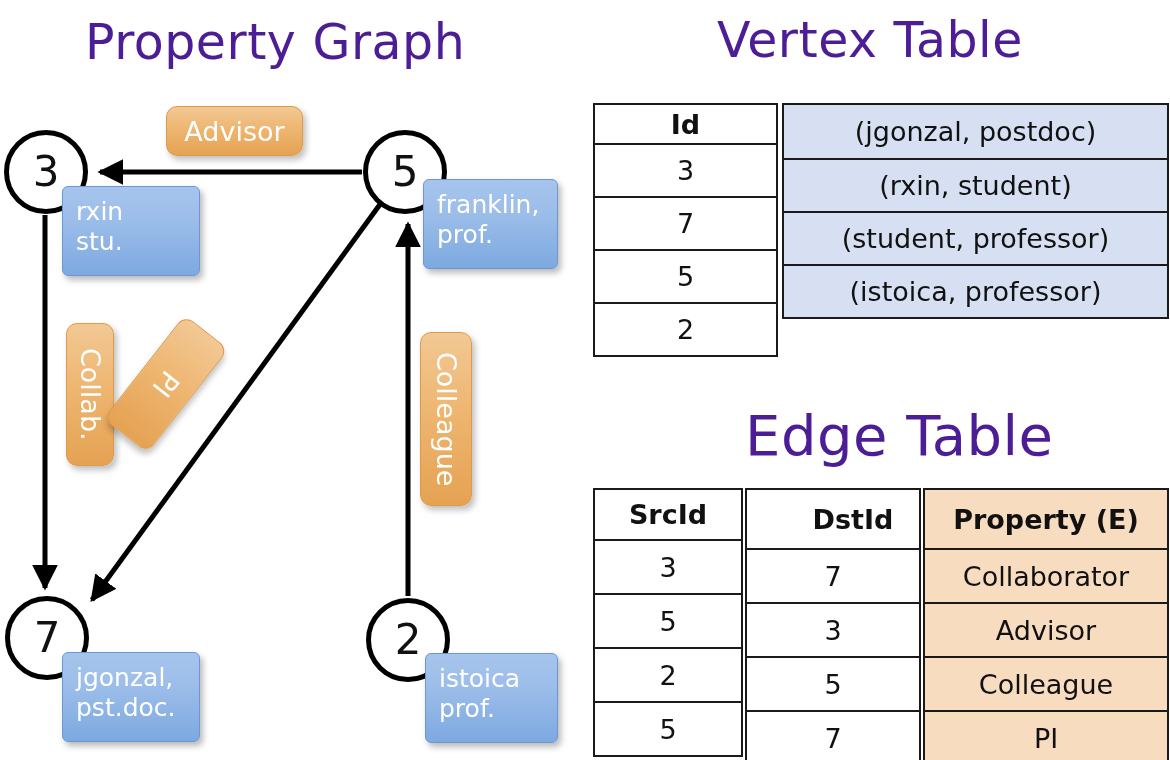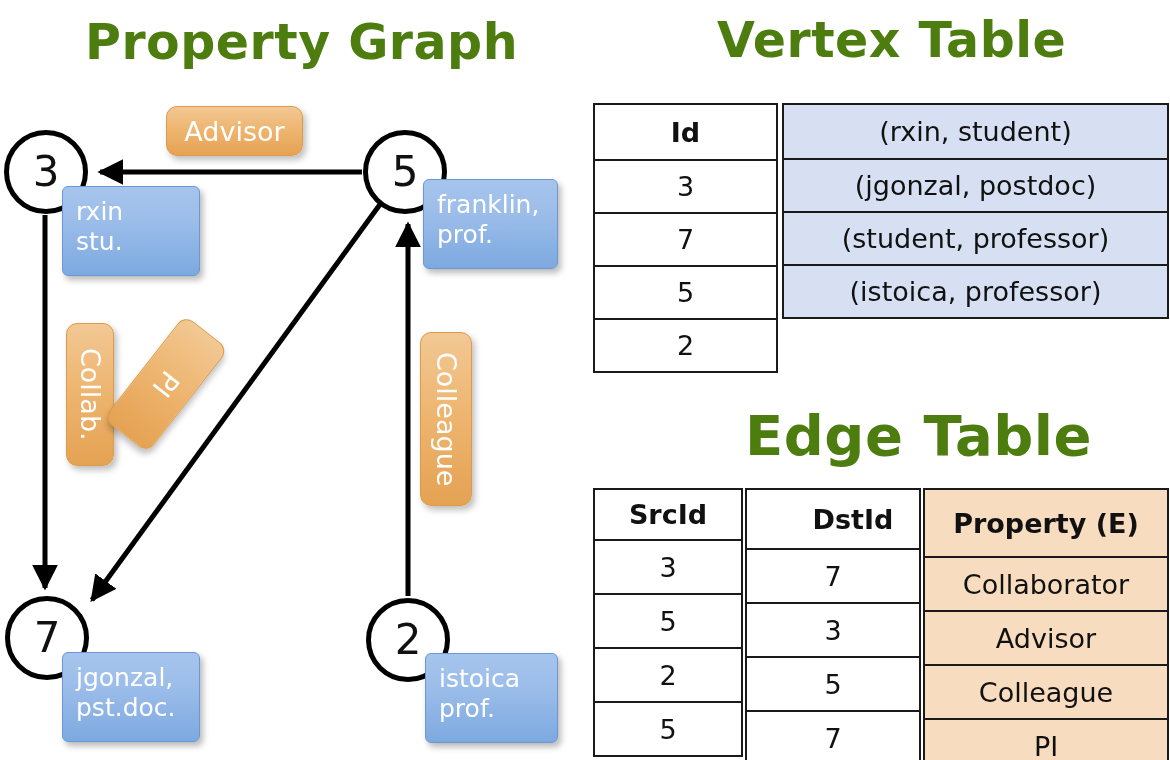--- a/index.html
+++ b/index.html
@@ -12,25 +12,25 @@
     height: 760px;
     position: relative;
     overflow: hidden;
     font-family: "Liberation Sans", sans-serif;
     color: #000;
   }
 
   
   .title {
     position: absolute;
-    font-weight: 700;
+    font-weight: 400;
     font-size: 50px;
     line-height: 1;
     letter-spacing: 0.5px;
-    color: #4d7c0f;
+    color: #4c1d95;
     white-space: nowrap;
     font-family: "DejaVu Sans", sans-serif;
   }
   #title-property-graph { left: 85px;  top: 18px; font-size: 49px; }
   #title-vertex-table   { left: 717px; top: 16px; font-size: 49px; text-align: right; }
   #title-edge-table     { left: 745px; top: 408px; font-size: 56px; }
 
   
   #graph-panel {
     position: absolute;
@@ -205,46 +205,46 @@
   </div>
   <div class="edge-label" id="label-pi">
     <span class="vtext">PI</span>
   </div>
   <div class="edge-label" id="label-colleague">
     <span class="vtext">Colleague</span>
   </div>
 </div>
 
 <div class="tbl-col" id="vt-id">
-  <div class="tcell head white" style="height: 54px;">Id</div>
+  <div class="tcell head white" style="height: 38px;">Id</div>
   <div class="tcell white" style="height: 53px;">3</div>
   <div class="tcell white" style="height: 53px;">7</div>
   <div class="tcell white" style="height: 53px;">5</div>
   <div class="tcell white" style="height: 53px;">2</div>
 </div>
 <div class="tbl-col" id="vt-property">
+  <div class="tcell blue" style="height: 53px;">(jgonzal, postdoc)</div>
   <div class="tcell blue" style="height: 53px;">(rxin, student)</div>
-  <div class="tcell blue" style="height: 53px;">(jgonzal, postdoc)</div>
   <div class="tcell blue" style="height: 53px;">(student, professor)</div>
   <div class="tcell blue" style="height: 53px;">(istoica, professor)</div>
 </div>
 
 <div class="tbl-col" id="et-src">
   <div class="tcell head white" style="height: 49px;">SrcId</div>
   <div class="tcell white" style="height: 54px;">3</div>
   <div class="tcell white" style="height: 54px;">5</div>
   <div class="tcell white" style="height: 54px;">2</div>
   <div class="tcell white" style="height: 54px;">5</div>
 </div>
 <div class="tbl-col" id="et-dst">
   <div class="tcell head white" style="height: 58px; margin-left: 40px;">DstId</div>
   <div class="tcell white" style="height: 54px;">7</div>
   <div class="tcell white" style="height: 54px;">3</div>
   <div class="tcell white" style="height: 54px;">5</div>
   <div class="tcell white" style="height: 54px;">7</div>
 </div>
 <div class="tbl-col" id="et-property">
-  <div class="tcell head peach" style="height: 66px;">Property (E)</div>
+  <div class="tcell head peach" style="height: 58px;">Property (E)</div>
   <div class="tcell peach" style="height: 54px;">Collaborator</div>
   <div class="tcell peach" style="height: 54px;">Advisor</div>
   <div class="tcell peach" style="height: 54px;">Colleague</div>
   <div class="tcell peach" style="height: 54px;">PI</div>
 </div>
 
 </body></html>

